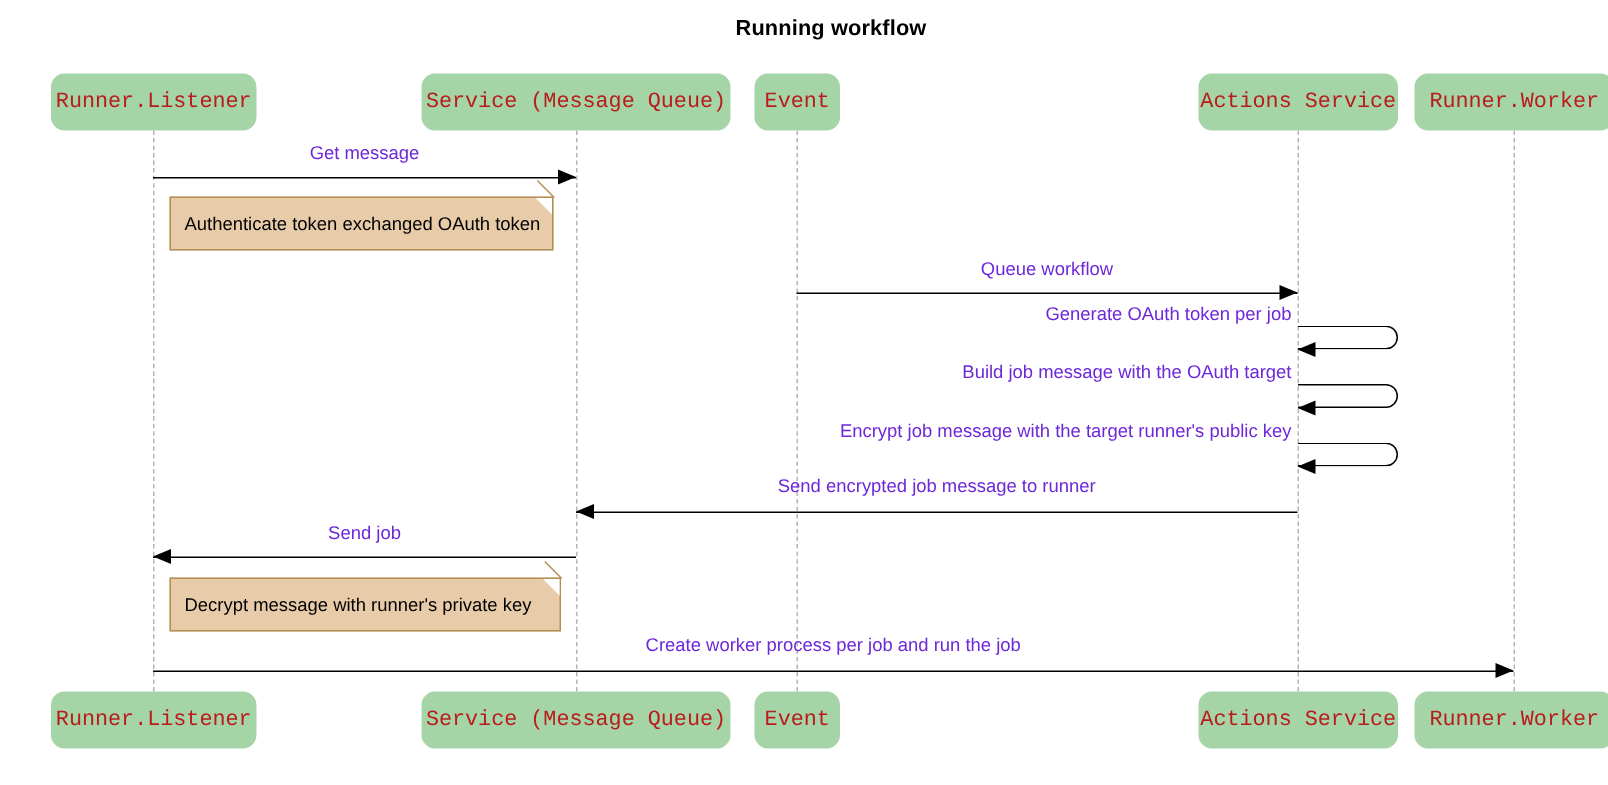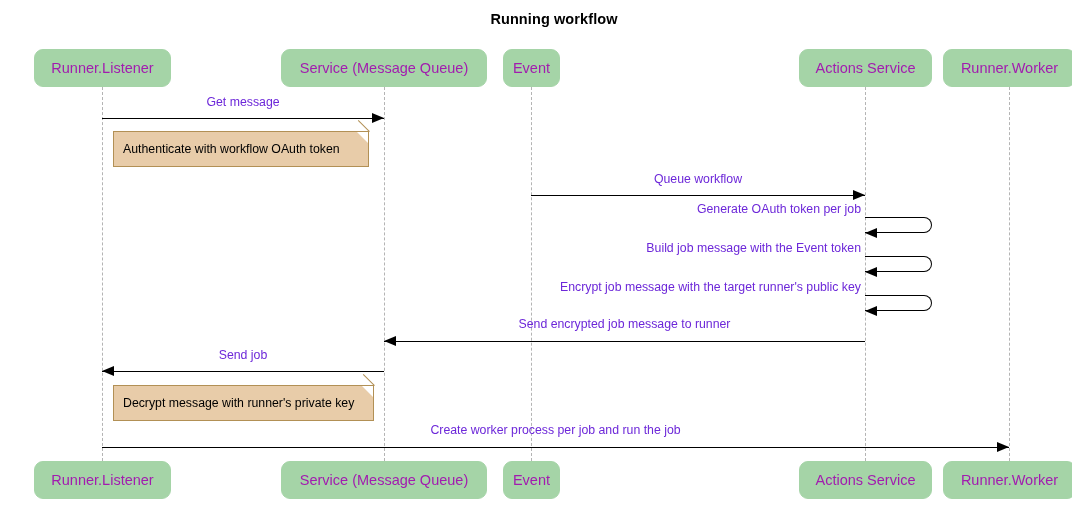--- a/index.html
+++ b/index.html
@@ -34,23 +34,24 @@
   .participant {
     position: absolute;
     box-sizing: border-box;
     background: #a5d4a7;
     border: 1px solid #a5d4a7;
     border-radius: 9px;
     display: flex;
     align-items: center;
     justify-content: center;
     font-size: 14.5px;
-    color: #a21caf;
+    color: #b91c1c;
     white-space: nowrap;
     height: 38px;
+    font-family: Liberation Mono, monospace;
   }
   
   .lifeline {
     position: absolute;
     width: 0;
     border-left: 1px dashed #b4b4b4;
   }
   
   .msg-line {
     position: absolute;
@@ -172,35 +173,35 @@
       <div class="arrowhead right" style="top: 113.3px; left: 354px;"></div>
       <div class="msg-label" style="left: 84px; width: 282px; top: 95px;">Get message</div>
       <div class="msg-line" style="left: 513px; top: 195px; width: 334px;"></div>
       <div class="arrowhead right" style="top: 190.3px; left: 835px;"></div>
       <div class="msg-label" style="left: 513px; width: 334px; top: 172px;">Queue workflow</div>
       <div class="selfloop" style="left: 847px; top: 217px; width: 67px; height: 16px;"></div>
       <div class="arrowhead left" style="left: 847px; top: 227.5px;"></div>
       <div class="msg-label right-align" style="right: 229px; top: 202px;">Generate OAuth token per job</div>
       <div class="selfloop" style="left: 847px; top: 256px; width: 67px; height: 16px;"></div>
       <div class="arrowhead left" style="left: 847px; top: 266.5px;"></div>
-      <div class="msg-label right-align" style="right: 229px; top: 241px;">Build job message with the Event token</div>
+      <div class="msg-label right-align" style="right: 229px; top: 241px;">Build job message with the OAuth target</div>
       <div class="selfloop" style="left: 847px; top: 295px; width: 67px; height: 16px;"></div>
       <div class="arrowhead left" style="left: 847px; top: 305.5px;"></div>
       <div class="msg-label right-align" style="right: 229px; top: 280px; text-align: right;">Encrypt job message with the target runner's public key</div>
       <div class="msg-line" style="left: 366px; top: 341px; width: 481px;"></div>
       <div class="arrowhead left" style="top: 336.3px; left: 366px;"></div>
       <div class="msg-label" style="left: 366px; width: 481px; top: 317px;">Send encrypted job message to runner</div>
       <div class="msg-line" style="left: 84px; top: 371px; width: 282px;"></div>
       <div class="arrowhead left" style="top: 366.3px; left: 84px;"></div>
       <div class="msg-label" style="left: 84px; width: 282px; top: 348px;">Send job</div>
       <div class="msg-line" style="left: 84px; top: 447px; width: 907px;"></div>
       <div class="arrowhead right" style="top: 442.3px; left: 979px;"></div>
       <div class="msg-label" style="left: 84px; width: 907px; top: 423px;">Create worker process per job and run the job</div>
       <div class="note" style="left: 95px; top: 131px; width: 256px; height: 36px;">
-        <span>Authenticate with workflow OAuth token</span>
+        <span>Authenticate token exchanged OAuth token</span>
         <div class="note-fold-edge"></div>
         <div class="note-foldline"></div>
       </div>
       <div class="note" style="left: 95px; top: 385px; width: 261px; height: 36px;">
         <span>Decrypt message with runner's private key</span>
         <div class="note-fold-edge"></div>
         <div class="note-foldline"></div>
       </div>
     </div>
 

